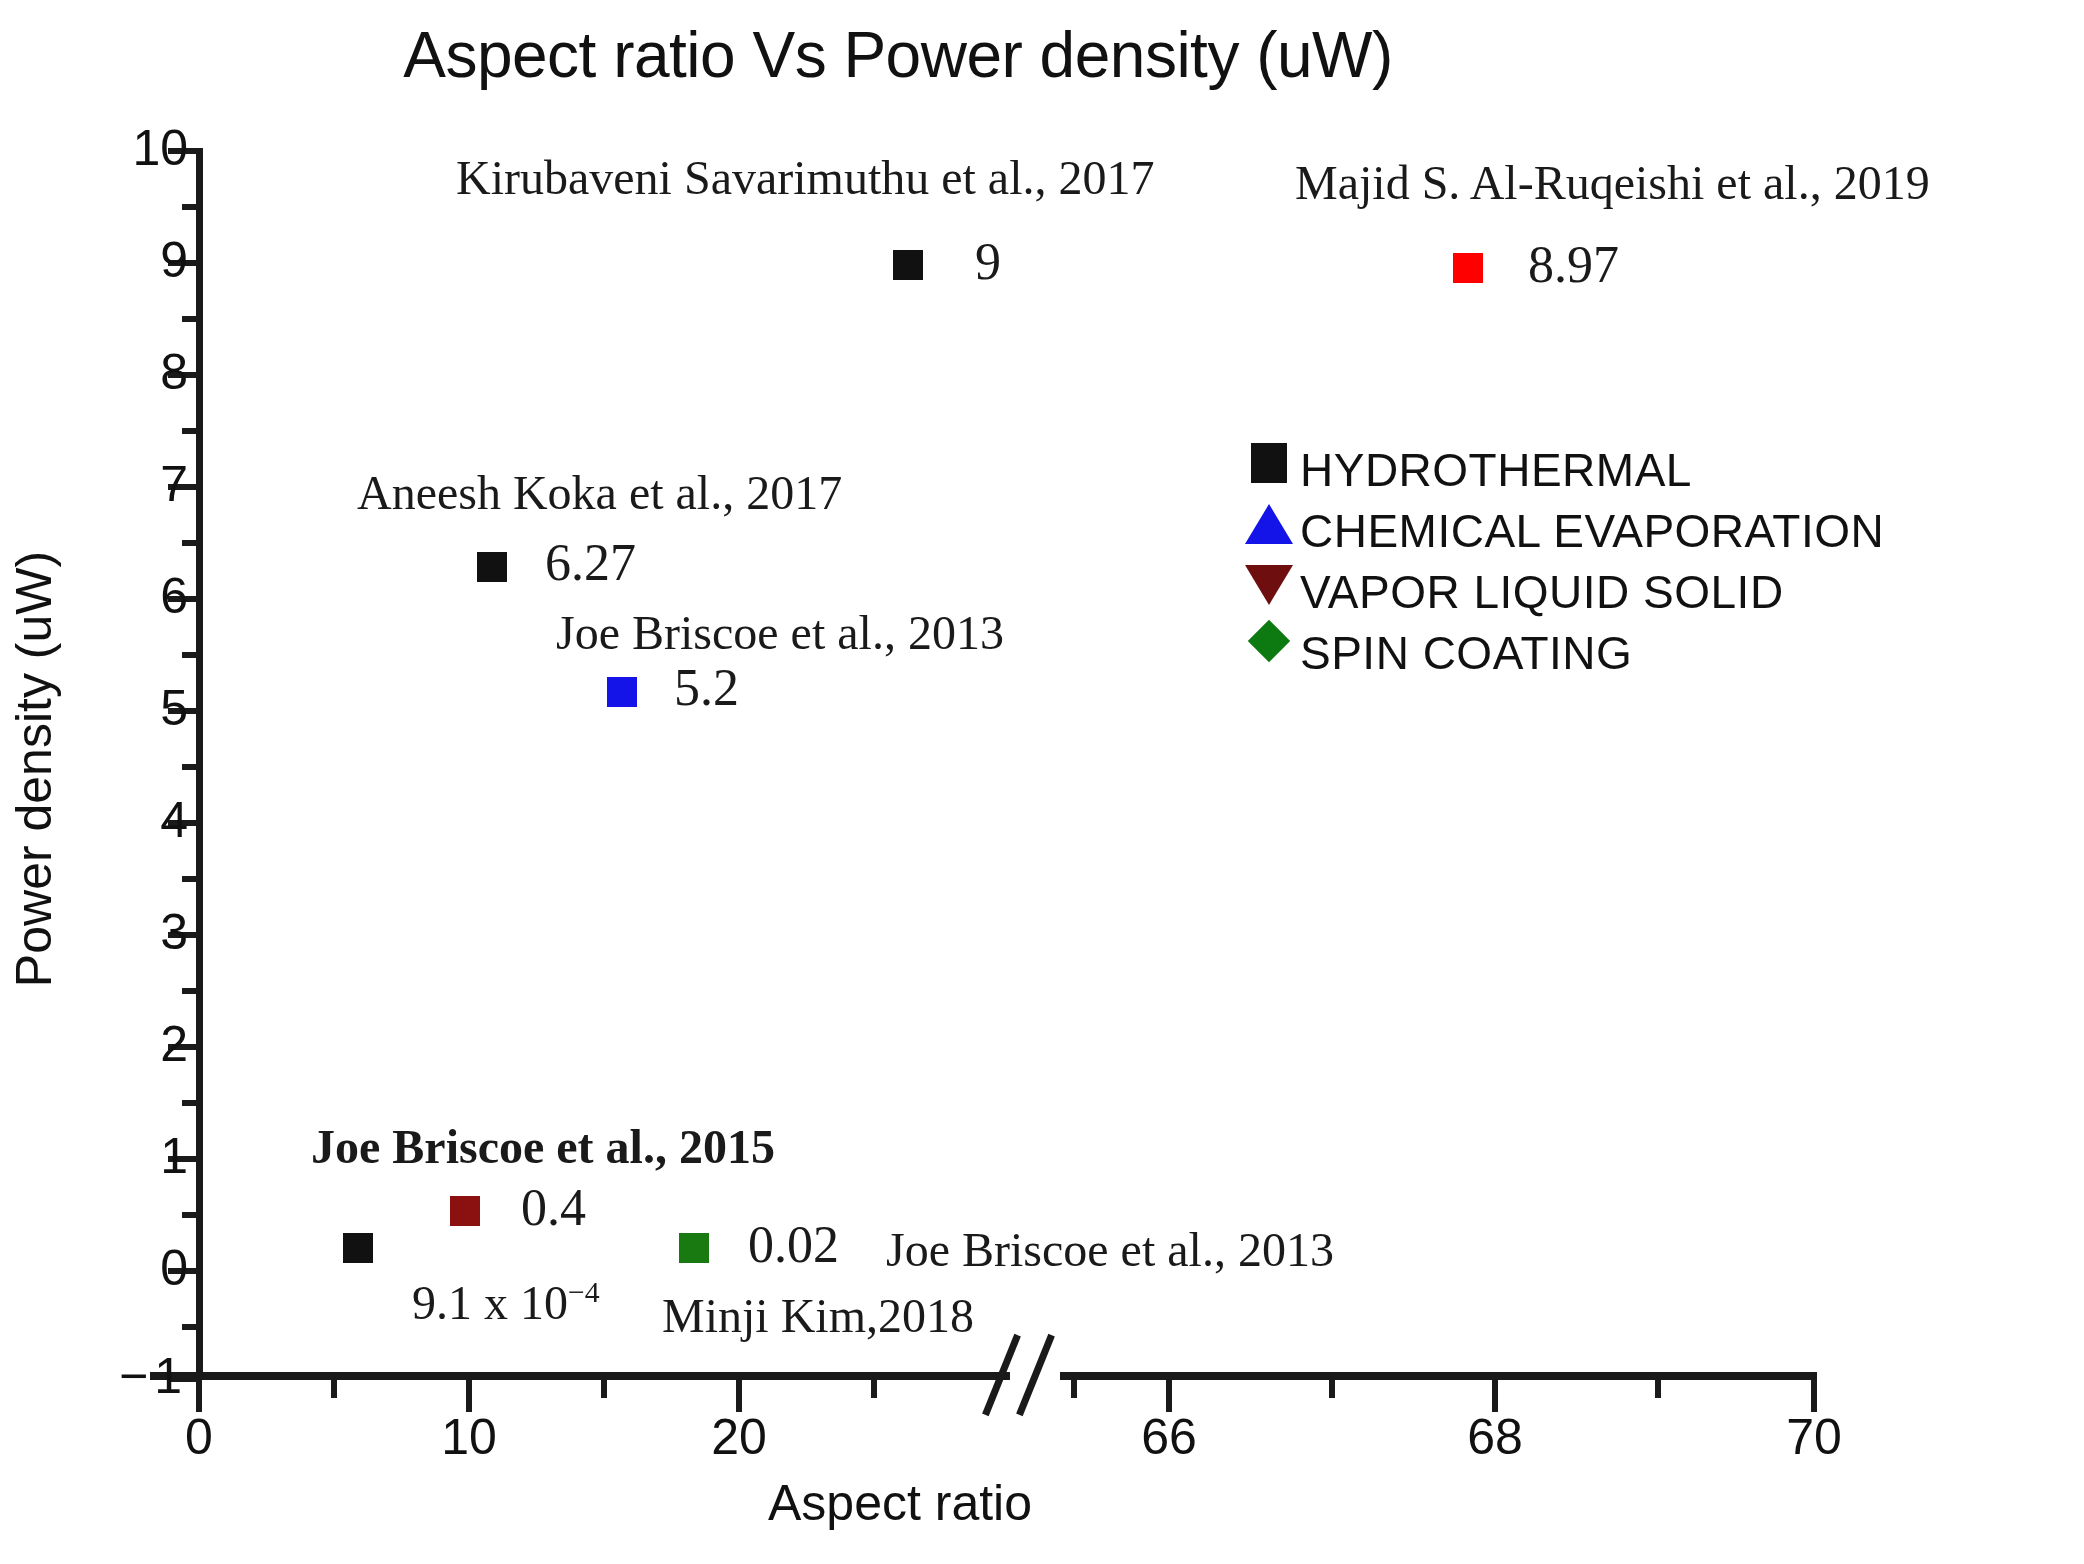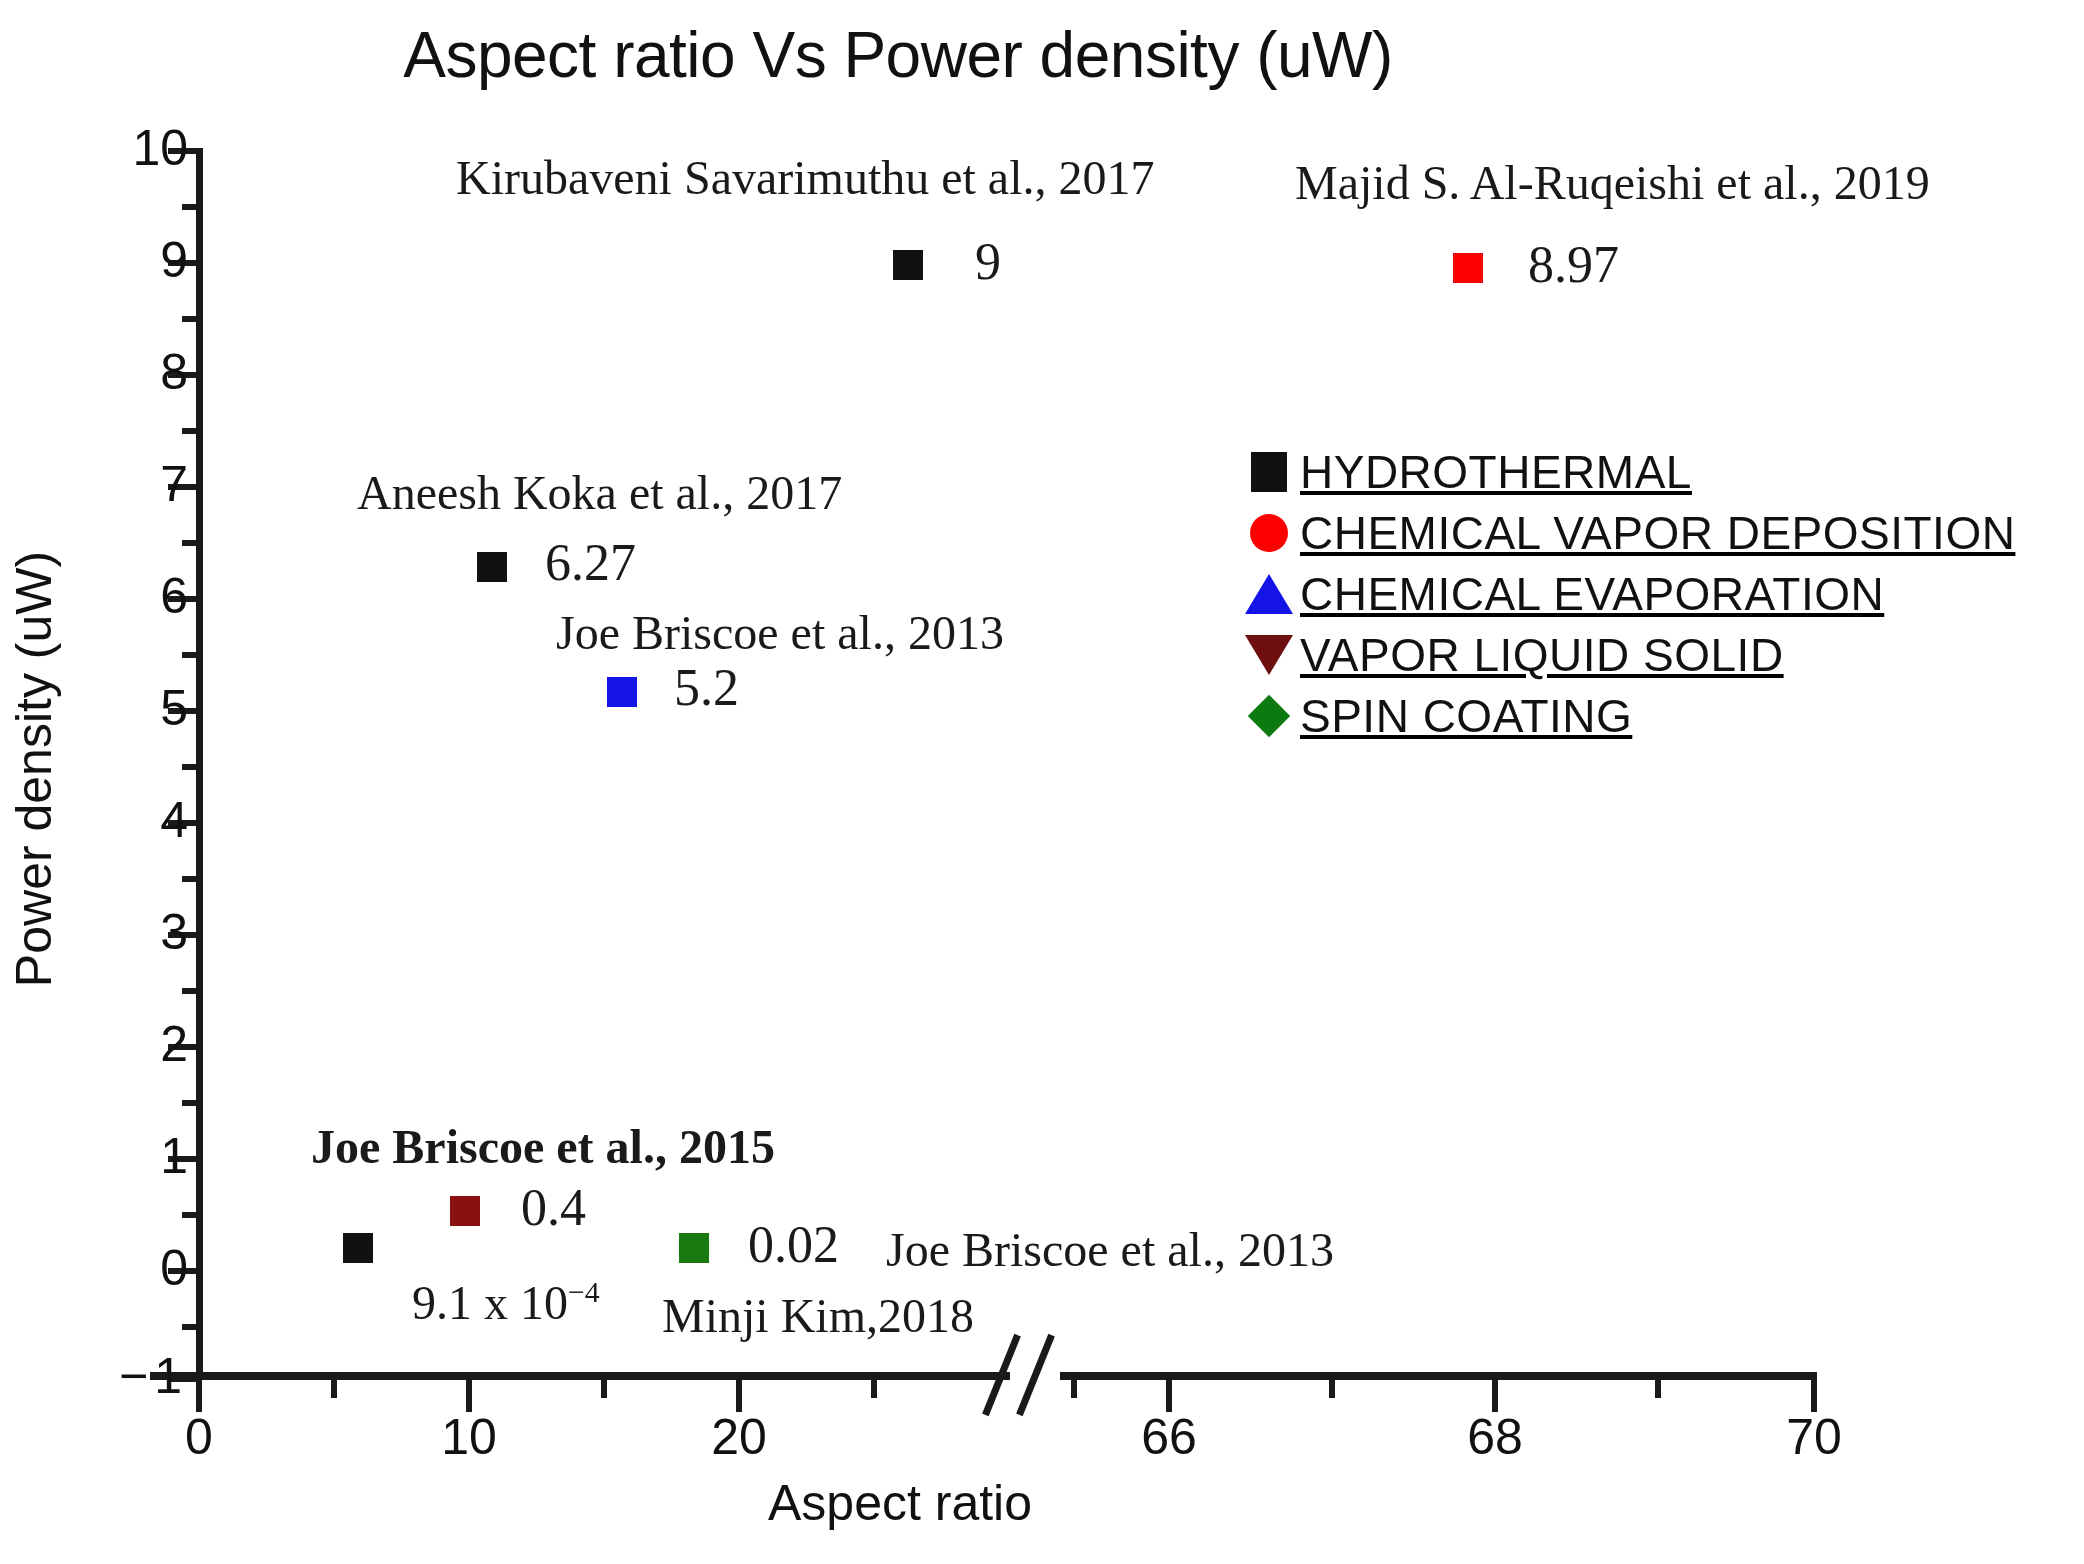--- a/index.html
+++ b/index.html
@@ -156,24 +156,23 @@
   }
 
   
   #legend {
     position: absolute;
     left: 1238px;
     top: 443px;
   }
   .legend-row {
     display: flex;
-    align-items: center;
+    align-items: flex-start;
     height: 58px;
     margin-bottom: 3px;
-    text-decoration: underline;
   }
   .legend-sym {
     width: 62px;
     display: flex;
     align-items: center;
     justify-content: center;
     flex: 0 0 62px;
   }
   .legend-text {
     font-family: "Liberation Sans", sans-serif;
@@ -309,26 +308,20 @@
 
     <div id="legend">
 
       <div class="legend-row">
         <span class="legend-sym">
           <span class="sym-square" style="background:#111111;"></span>
         </span>
         <span class="legend-text">HYDROTHERMAL</span>
       </div>
 
-      <div class="legend-row">
-        <span class="legend-sym">
-          <span class="sym-circle" style="background:#FF0000;"></span>
-        </span>
-        <span class="legend-text">CHEMICAL VAPOR DEPOSITION</span>
-      </div>
 
       <div class="legend-row">
         <span class="legend-sym">
           <span class="sym-tri-up"></span>
         </span>
         <span class="legend-text">CHEMICAL EVAPORATION</span>
       </div>
 
       <div class="legend-row">
         <span class="legend-sym">

